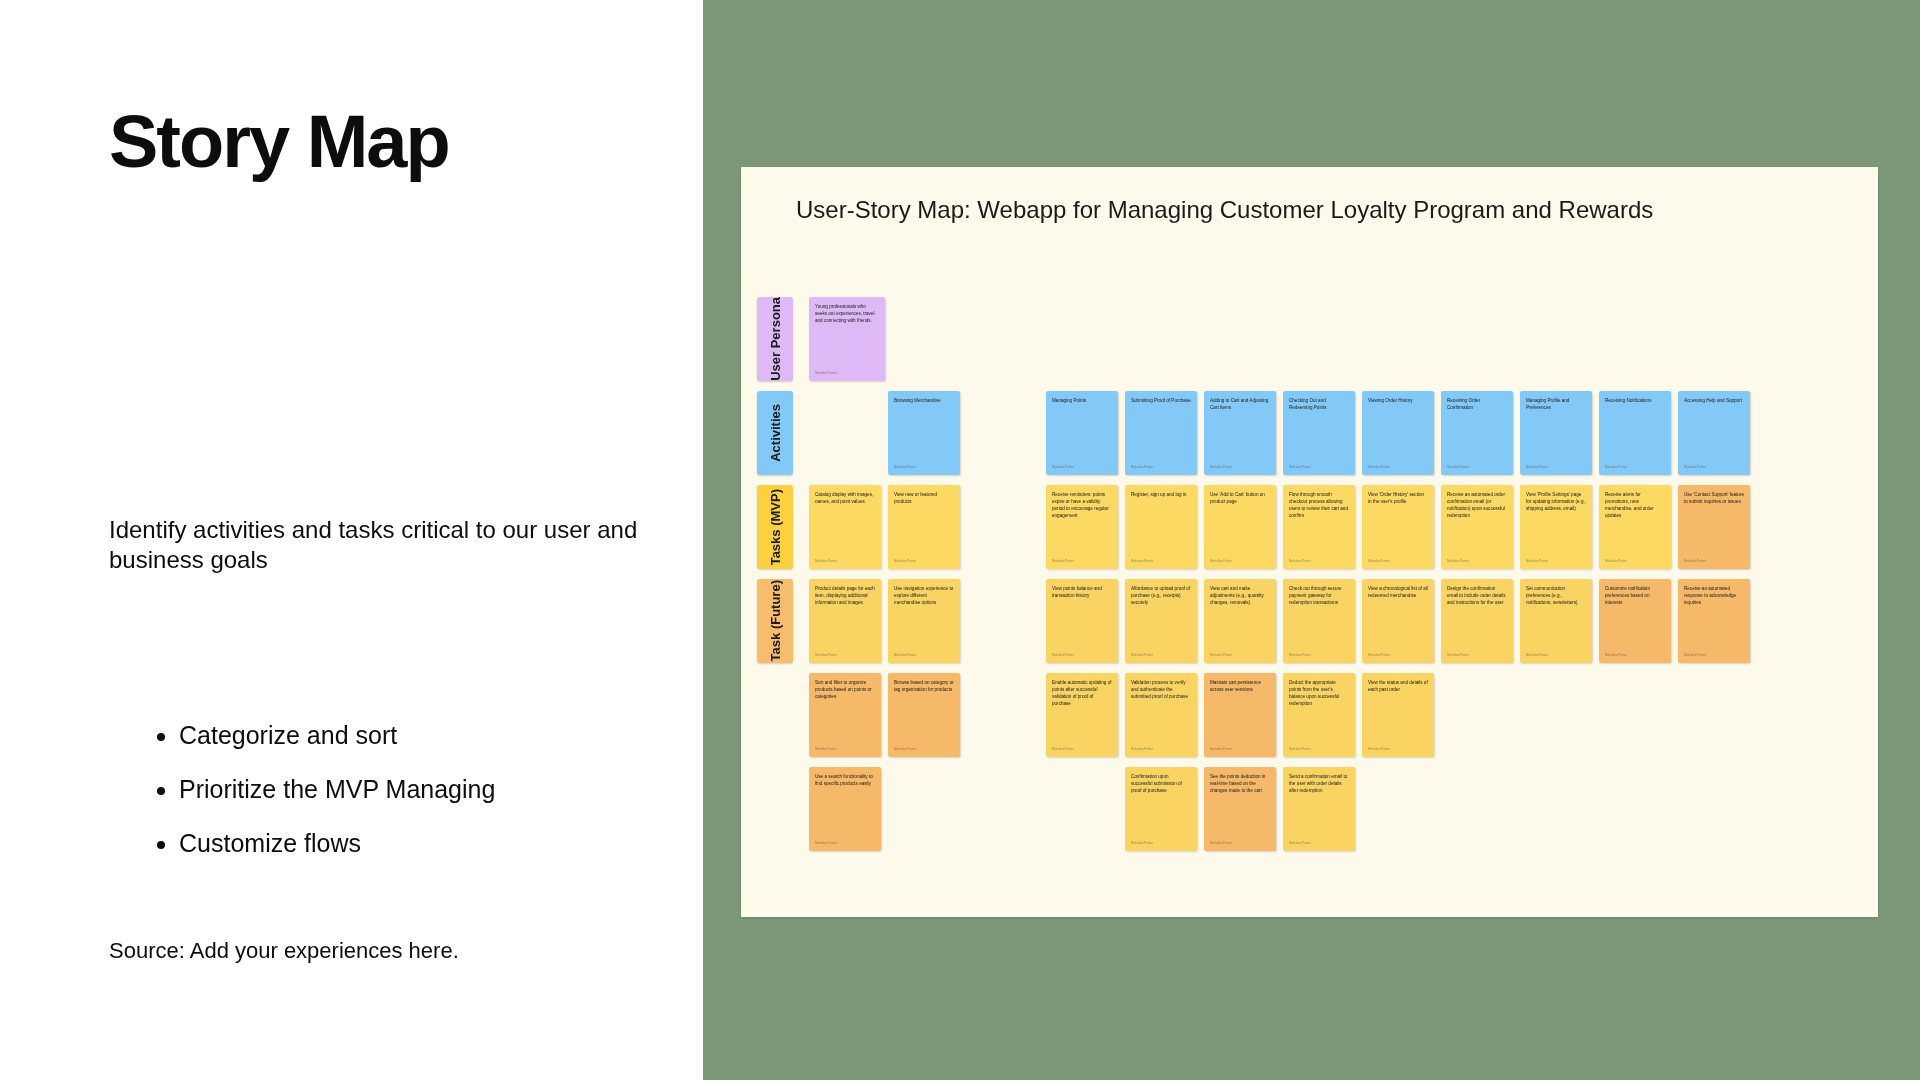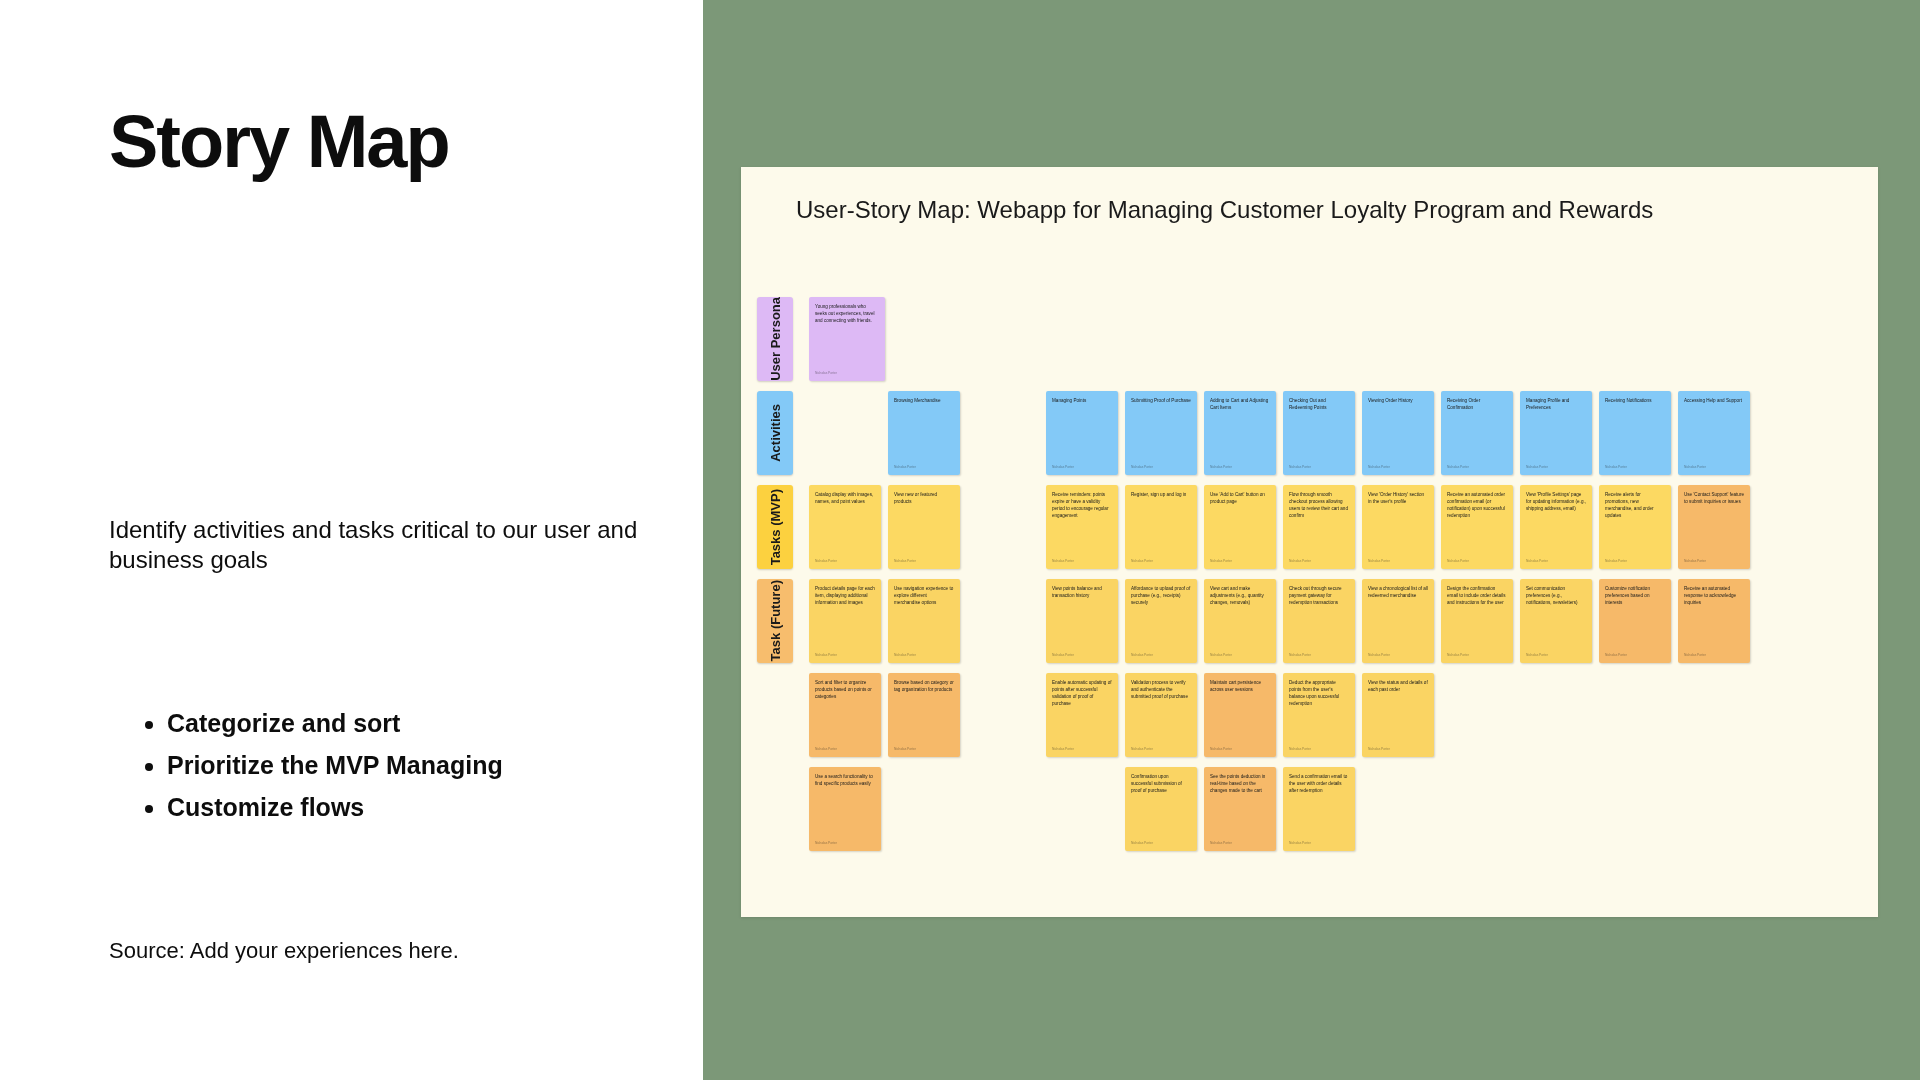--- a/index.html
+++ b/index.html
@@ -8,21 +8,21 @@
   .slide{position:relative;width:1920px;height:1080px;display:flex;}
 
   
   .left{width:703px;height:784px;background:#ffffff;position:relative;flex:0 0 703px;}
   .title{position:absolute;left:109px;top:105px;font-size:74px;font-weight:bold;
          letter-spacing:-2px;color:#0d0d0d;line-height:1;}
   .lede{position:absolute;left:109px;top:485px;width:575px;font-size:24px;
         line-height:1.27;color:#0d0d0d;margin-top:30px;}
   .bullets{position:absolute;left:135px;top:700px;margin:0;padding:0 0 0 28px;
            font-size:25px;line-height:1.52;color:#0d0d0d;}
-  .bullets li{margin:4px;padding:0;font-weight:bold;}
+  .bullets li{margin:16px;padding:0;}
   .source{position:absolute;left:109px;top:938px;font-size:22px;color:#0d0d0d;}
 
   
   .right{flex:1;height:1080px;background:#7c9878;position:relative;}
   .board{position:absolute;left:38px;top:167px;width:1137px;height:750px;
          background:#fdfaeb;box-shadow:0 1px 3px rgba(0,0,0,.12);}
   .board-title{position:absolute;left:55px;top:26px;width:940px;font-size:24px;
                line-height:1.42;color:#1a1a1a;}
 
   .rows{position:absolute;left:16px;top:130px;right:0;}

